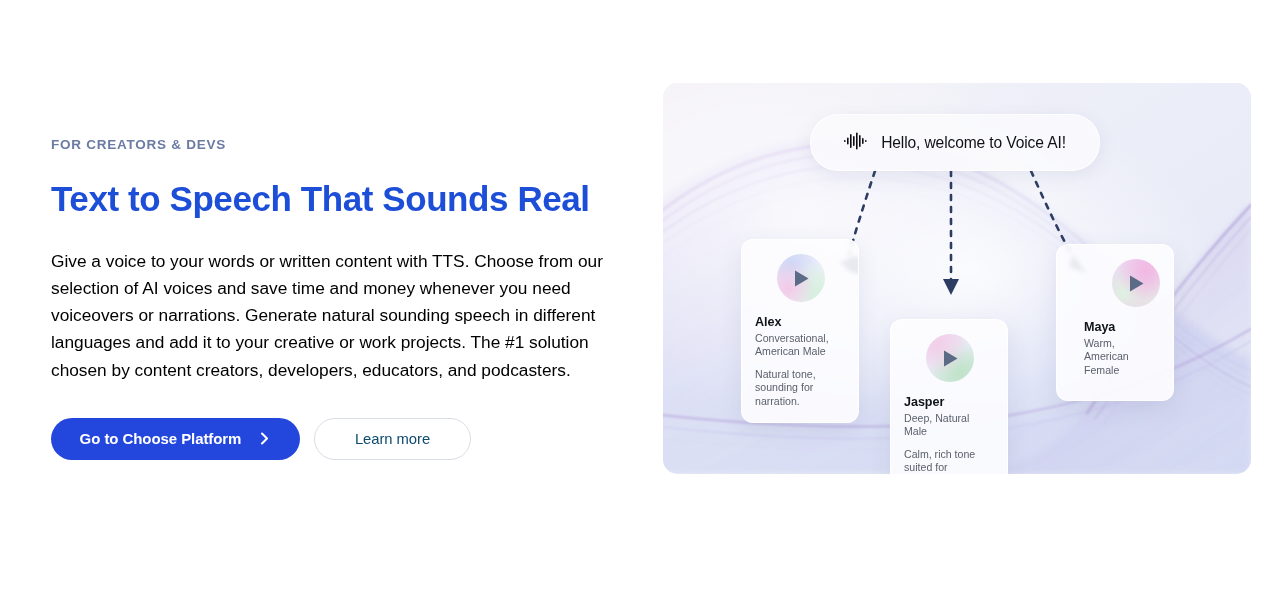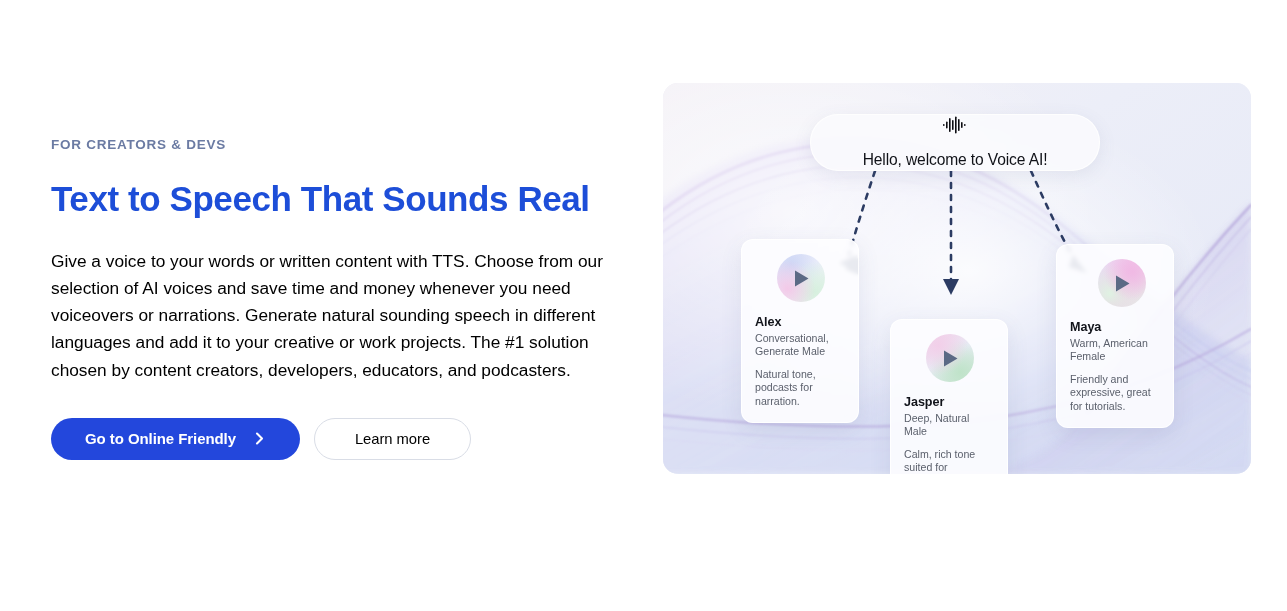--- a/index.html
+++ b/index.html
@@ -82,21 +82,21 @@
   .btn-primary .chev {
     display: inline-flex;
     align-items: center;
   }
   .btn-secondary {
     width: 157px;
     height: 42px;
     border-radius: 21px;
     background: #ffffff;
     border: 1px solid #d9dde6;
-    color: #000000;
+    color: #0c4a6e;
     font-size: 14.8px;
     font-weight: 400;
     letter-spacing: -0.003em;
   }
 
   
   .visual {
     position: absolute;
     left: 663px;
     top: 83px;
@@ -123,21 +123,20 @@
     height: 55px;
     border-radius: 28px;
     background: rgba(250,250,253,0.93);
     border: 1px solid rgba(255,255,255,0.85);
     box-shadow: 0 5px 18px rgba(90,95,140,0.10);
     display: flex;
     align-items: center;
     justify-content: center;
     gap: 13px;
     backdrop-filter: blur(3px);
-    flex-direction: column;
   }
   .bubble-text {
     font-size: 15.6px;
     color: #101218;
     letter-spacing: -0.008em;
     white-space: nowrap;
   }
   .wave-icon { display: block; }
 
   
@@ -177,21 +176,21 @@
   .vcard .vdesc {
     font-size: 10.6px;
     color: #5b606c;
     line-height: 1.28;
   }
 
   #card-alex   { left: 78px;  top: 156px; width: 118px; }
   #card-alex .avatar { margin-left: 22px; }
   #card-jasper { left: 227px; top: 236px; width: 118px; }
   #card-jasper .avatar { margin-left: 22px; }
-  #card-maya   { left: 393px; top: 161px; width: 118px; }
+  #card-maya   { left: 393px; top: 161px; width: 118px; padding-left: 27px; }
   #card-maya .avatar { margin-left: 28px; }
 
   .avatar-alex {
     background:
       radial-gradient(circle at 22% 72%, #f3c9e8 0%, rgba(243,201,232,0) 55%),
       radial-gradient(circle at 78% 78%, #d6f0de 0%, rgba(214,240,222,0) 58%),
       radial-gradient(circle at 30% 20%, #cfd7f5 0%, rgba(207,215,245,0) 62%),
       linear-gradient(140deg,#dfe4f8 0%,#eef0fb 45%,#e6f3ea 100%);
   }
   .avatar-jasper {
@@ -213,21 +212,21 @@
 
 <div class="hero">
 
   <div class="copy">
     <div class="eyebrow">FOR CREATORS &amp; DEVS</div>
     <h1 class="headline">Text to Speech That Sounds Real</h1>
     <p class="lede">Give a voice to your words or written content with TTS. Choose from our selection of AI voices and save time and money whenever you need voiceovers or narrations. Generate natural sounding speech in different languages and add it to your creative or work projects. The #1 solution chosen by content creators, developers, educators, and podcasters.</p>
 
     <div class="cta-row">
       <button class="btn btn-primary">
-        <span>Go to Online Friendly</span>
+        <span>Go to Choose Platform</span>
         <span class="chev">
           <svg width="13" height="13" viewBox="0 0 13 13" fill="none" aria-hidden="true">
             <path d="M4 1.6 L9 6.5 L4 11.4" stroke="#ffffff" stroke-width="2.1" stroke-linecap="round" stroke-linejoin="round"></path>
           </svg>
         </span>
       </button>
       <button class="btn btn-secondary">
         <span>Learn more</span>
       </button>
     </div>
@@ -337,22 +336,22 @@
       <span class="bubble-text">Hello, welcome to Voice AI!</span>
     </div>
 
     <div class="vcard" id="card-alex">
       <div class="avatar avatar-alex">
         <svg class="play-tri" width="17" height="19" viewBox="0 0 17 19" aria-hidden="true">
           <path d="M2 1.5 L15.5 9.5 L2 17.5 Z" fill="#5b6a85"></path>
         </svg>
       </div>
       <div class="vname">Alex</div>
-      <div class="vrole">Conversational, Generate Male</div>
-      <div class="vdesc">Natural tone, podcasts for narration.</div>
+      <div class="vrole">Conversational, American Male</div>
+      <div class="vdesc">Natural tone, sounding for narration.</div>
     </div>
 
     <div class="vcard" id="card-jasper">
       <div class="avatar avatar-jasper">
         <svg class="play-tri" width="17" height="19" viewBox="0 0 17 19" aria-hidden="true">
           <path d="M2 1.5 L15.5 9.5 L2 17.5 Z" fill="#5b6a85"></path>
         </svg>
       </div>
       <div class="vname">Jasper</div>
       <div class="vrole">Deep, Natural Male</div>
@@ -360,17 +359,16 @@
     </div>
 
     <div class="vcard" id="card-maya">
       <div class="avatar avatar-maya">
         <svg class="play-tri" width="17" height="19" viewBox="0 0 17 19" aria-hidden="true">
           <path d="M2 1.5 L15.5 9.5 L2 17.5 Z" fill="#5b6a85"></path>
         </svg>
       </div>
       <div class="vname">Maya</div>
       <div class="vrole">Warm, American Female</div>
-      <div class="vdesc">Friendly and expressive, great for tutorials.</div>
     </div>
 
   </div>
 </div>
 
 </body></html>

